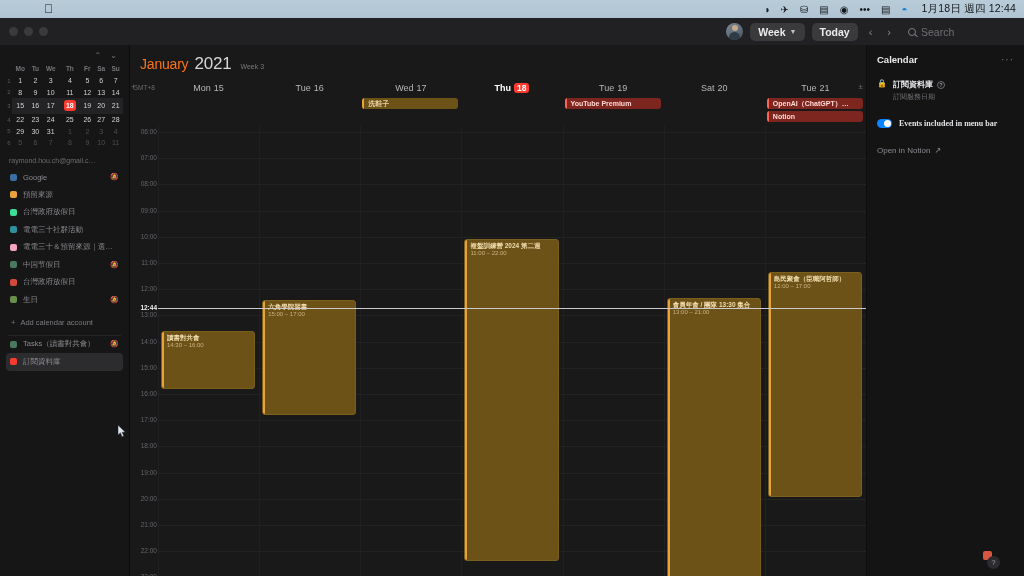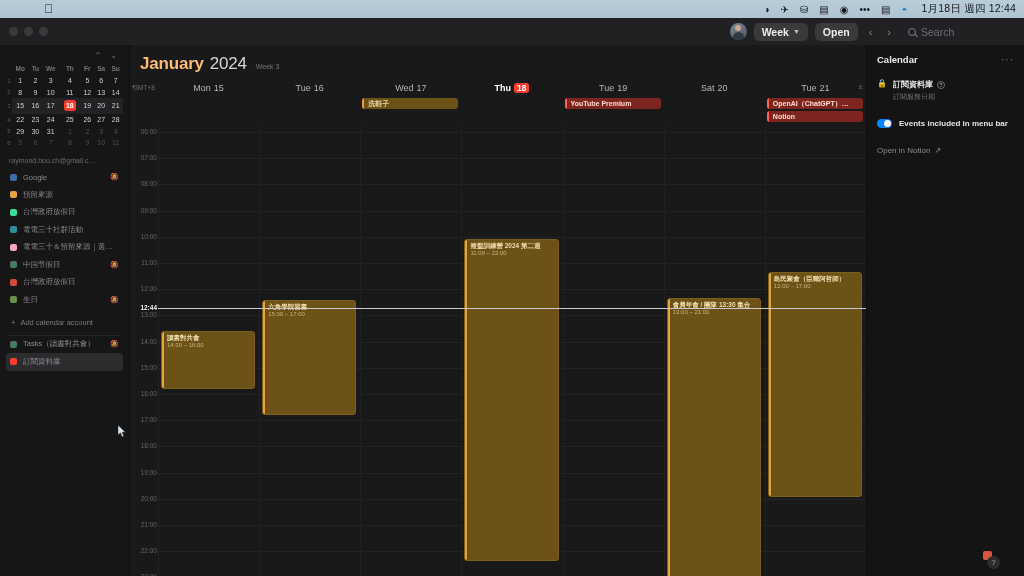--- a/index.html
+++ b/index.html
@@ -78,21 +78,21 @@
   .calrow .nm { font-size:7.5px; color:#8a8a90; white-space:nowrap; overflow:hidden; text-overflow:ellipsis; flex:1; }
   .calrow .bell { font-size:7px; color:#5a5a5f; }
   .addacct { font-size:7.5px; color:#7a7a80; padding:9px 0 0 11px; display:flex; align-items:center; gap:5px; }
   .sb-divider { height:1px; background:#262628; margin:8px 8px 0; }
   .sb-user { font-size:7.5px; color:#9a9aa0; padding:9px 0 4px 9px; font-weight:600; }
   .calrow.sel { background:#2c2c2f; }
 
   
   .main { position:absolute; top:27px; left:130px; width:736px; height:531px; background:#191919; }
   .cal-title { padding:9px 0 0 10px; display:flex; align-items:baseline; gap:6px; }
-  .cal-title .mon { font-size:17px; font-weight:700; color:#fdba74; letter-spacing:-.2px; }
+  .cal-title .mon { font-size:14px; font-weight:400; color:#f97316; letter-spacing:-.2px; }
   .cal-title .yr  { font-size:17px; font-weight:400; color:#d6d6da; letter-spacing:-.2px; }
   .cal-title .wk  { font-size:7px; color:#76767b; margin-left:3px; }
 
   .daystrip { position:relative; height:17px; margin-top:5px; display:flex; }
   .gutter-h { width:28px; flex:0 0 28px; display:flex; align-items:center; justify-content:center;
               font-size:6.5px; color:#6a6a70; }
   .dcol-h { flex:1; text-align:center; font-size:9px; color:#b6b6bb; display:flex; align-items:center; justify-content:center; gap:3px; }
   .dcol-h.today { color:#fff; font-weight:600; }
   .dcol-h .badge { background:#ff3b30; color:#fff; border-radius:3px; padding:0px 3px; font-weight:700; font-size:8.5px; }
   .plusL { position:absolute; left:1px; top:3px; font-size:8px; color:#6a6a70; }
@@ -128,21 +128,21 @@
   .rp-head .ttl { font-size:9.5px; font-weight:700; color:#e9e9ec; }
   .rp-head .dots { color:#77777c; font-size:10px; letter-spacing:1px; }
   .rp-item { display:flex; gap:6px; padding:14px 10px 0 10px; }
   .rp-item .ic { font-size:8px; }
   .rp-item .nm { font-size:8px; font-weight:700; color:#e3e3e6; display:flex; align-items:center; gap:4px; }
   .rp-item .sub { font-size:7px; color:#6f6f75; margin-top:2px; }
   .circ-q { width:8px;height:8px;border:1px solid #6f6f75;border-radius:50%;display:inline-flex;align-items:center;justify-content:center;font-size:5.5px;color:#9a9aa0;font-weight:700; }
   .rp-toggle-row { display:flex; align-items:center; gap:7px; padding:17px 10px 0 10px; }
   .tgl { width:15px; height:9px; border-radius:5px; background:#0a84ff; position:relative; flex:0 0 auto; }
   .tgl::after { content:""; position:absolute; right:1px; top:1px; width:7px; height:7px; border-radius:50%; background:#fff; }
-  .rp-toggle-row .lbl { font-size:8px; font-weight:700; color:#e3e3e6; }
+  .rp-toggle-row .lbl { font-size:8px; font-weight:700; color:#e3e3e6;font-family:Liberation Serif, serif; }
   .rp-color-row { display:flex; align-items:center; gap:7px; padding:17px 10px 0 10px; }
   .rp-color-row .dot { width:8px; height:8px; border-radius:50%; background:#ff3b30; }
   .rp-color-row .lbl { font-size:8px; font-weight:700; color:#e3e3e6; }
   .rp-link { font-size:8px; color:#8b8b91; padding:18px 10px 0 10px; display:flex; align-items:center; gap:4px; }
 
   .cursor { position:absolute; width:9px; height:13px; pointer-events:none; }
   .helpbtn { position:absolute; right:8px; bottom:7px; width:13px; height:13px; border-radius:50%;
              background:#2c2c30; color:#9a9aa0; font-size:8px; display:flex; align-items:center; justify-content:center; }
   .notifdot { position:absolute; right:16px; bottom:16px; width:9px; height:9px; border-radius:2px; background:#d8553f; }
 </style>
@@ -173,21 +173,21 @@
         <i></i>
         <i></i>
       </div>
       <div class="tb-right">
         <div class="avatar"></div>
         <div class="pillbtn">
           <span>Week</span>
           <span class="chev-sm">▼</span>
         </div>
         <div class="pillbtn">
-          <span>Open</span>
+          <span>Today</span>
         </div>
         <span class="navarrow">‹</span>
         <span class="navarrow">›</span>
         <div class="searchbox">
           <span class="mag"></span>
           <span>Search</span>
         </div>
       </div>
     </div>
 
@@ -326,21 +326,21 @@
           <div class="calrow sel">
             <span class="swatch" style="background: rgb(255, 59, 48);"></span>
             <span class="nm">訂閱資料庫</span>
           </div>
         </div>
     </div>
 
     <div class="main">
       <div class="cal-title">
         <span class="mon">January</span>
-        <span class="yr">2024</span>
+        <span class="yr">2021</span>
         <span class="wk">Week 3</span>
       </div>
 
       <div class="daystrip">
         <span class="plusL">+</span>
         <div class="gutter-h">GMT+8</div>
         <div id="dayhdrs" style="display:flex;flex:1;">
             <div class="dcol-h">
               <span>Mon</span>
               <span>15</span>

